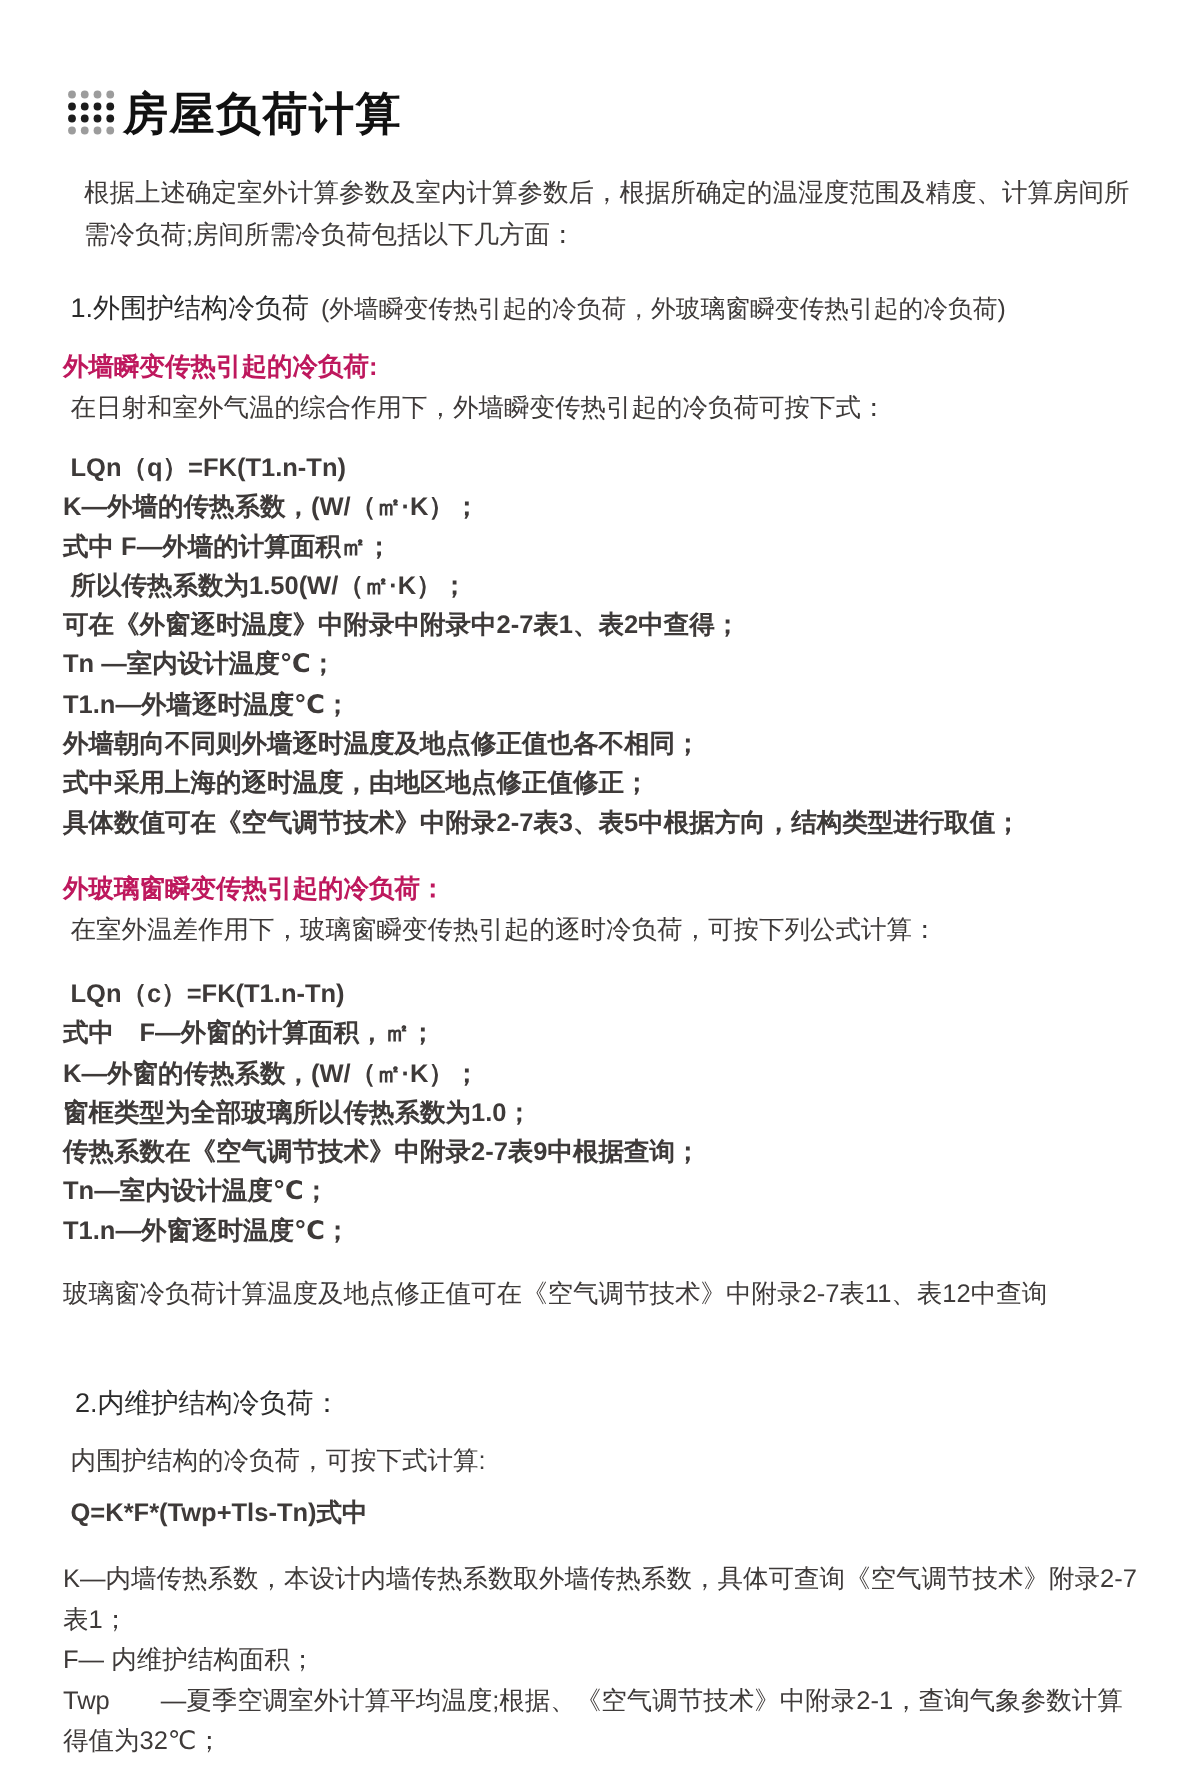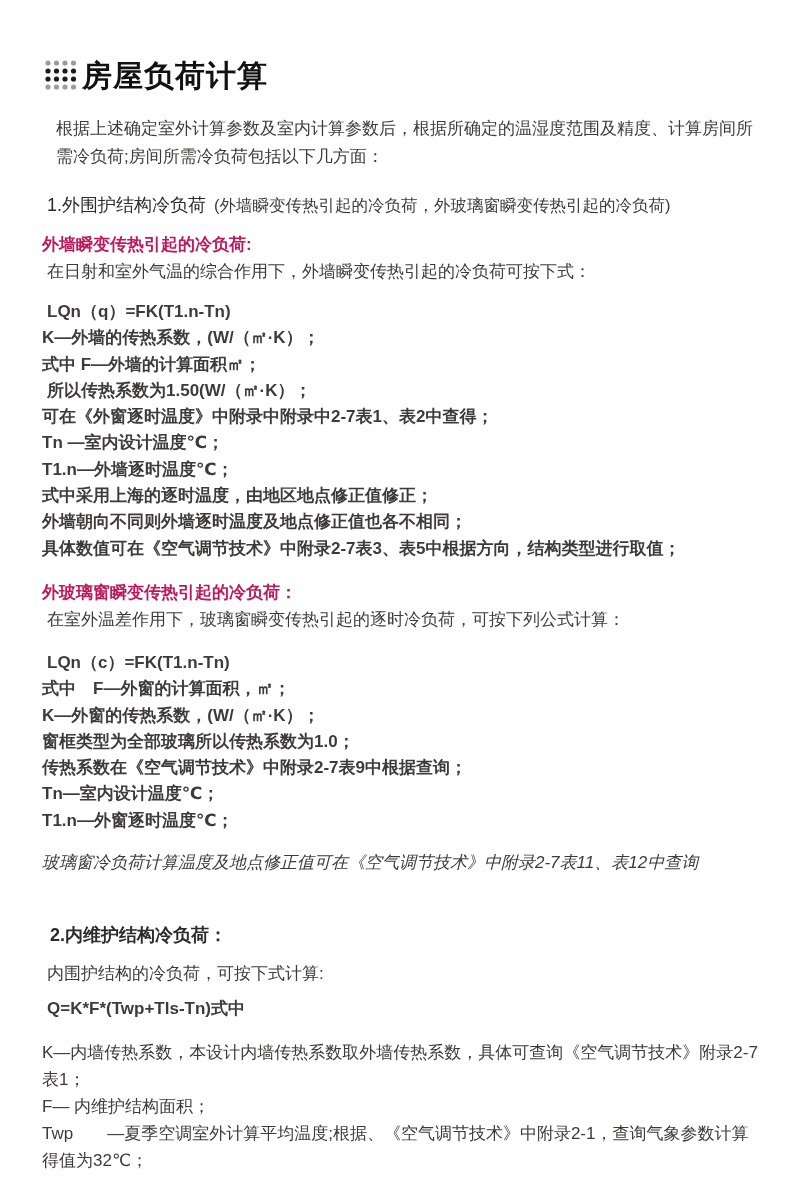--- a/index.html
+++ b/index.html
@@ -36,26 +36,26 @@
   .block { margin-top: 14px; font-size: 17px; line-height: 27px; }
   .block .sub { font-weight: 700; color: #be185d; }
 
   .formula-block { margin-top: 14px; font-size: 17px; line-height: 26.3px; }
   .formula-block .line { white-space: pre-wrap; font-weight: bold; }
   .sp { padding-left: 5px; }
 
   .win-block { margin-top: 17px; }
   .win-formulas { margin-top: 17px; }
 
-  .glass-note { margin-top: 15px; font-size: 17px; line-height: 27px; font-style: italic; }
+  .glass-note { margin-top: 15px; font-size: 17px; line-height: 27px; }
 
   .sec2-heading {
     margin: 47px 0 0 8px;
     font-size: 18px;
-    font-weight: 700;
+    font-weight: 400;
     color: #2b2b2b;
   }
   .sec2-lead { margin: 13px 0 0 5px; font-size: 17px; line-height: 27px; }
   .sec2-formula { margin: 8px 0 0 5px; font-size: 17px; line-height: 27px; font-weight: bold; }
   .sec2-lines { margin-top: 17px; font-size: 17px; line-height: 27px; }
   .sec2-lines .line { white-space: pre-wrap; }
 </style>
 </head>
 <body>
 
@@ -101,22 +101,22 @@
   </div>
 
   <div class="formula-block">
     <div class="line sp">LQn（q）=FK(T1.n-Tn)</div>
     <div class="line">K—外墙的传热系数，(W/（㎡·K）；</div>
     <div class="line">式中 F—外墙的计算面积㎡；</div>
     <div class="line sp">所以传热系数为1.50(W/（㎡·K）；</div>
     <div class="line">可在《外窗逐时温度》中附录中附录中2-7表1、表2中查得；</div>
     <div class="line">Tn —室内设计温度℃；</div>
     <div class="line">T1.n—外墙逐时温度℃；</div>
+    <div class="line">外墙朝向不同则外墙逐时温度及地点修正值也各不相同；</div>
     <div class="line">式中采用上海的逐时温度，由地区地点修正值修正；</div>
-    <div class="line">外墙朝向不同则外墙逐时温度及地点修正值也各不相同；</div>
     <div class="line">具体数值可在《空气调节技术》中附录2-7表3、表5中根据方向，结构类型进行取值；</div>
   </div>
 
   <div class="block win-block">
     <div class="sub">外玻璃窗瞬变传热引起的冷负荷：</div>
     <div class="line sp">在室外温差作用下，玻璃窗瞬变传热引起的逐时冷负荷，可按下列公式计算：</div>
   </div>
 
   <div class="formula-block win-formulas">
     <div class="line sp">LQn（c）=FK(T1.n-Tn)</div>

